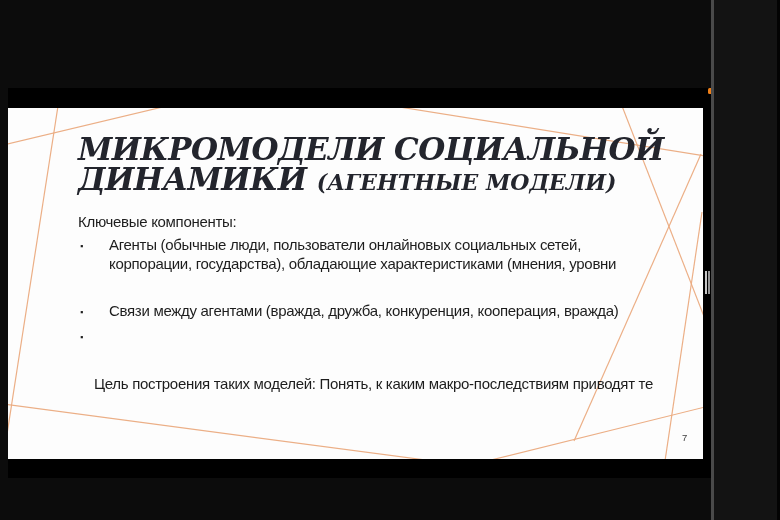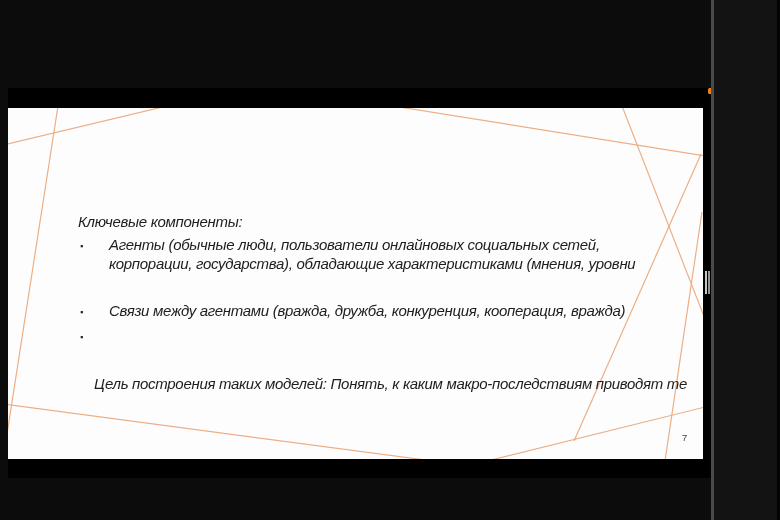--- a/index.html
+++ b/index.html
@@ -62,21 +62,20 @@
   .slide-title .sub {
     font-size: 22px;
     letter-spacing: 0;
   }
   .body-text {
     color: #1d1d1d;
     font-size: 15px;
     line-height: 18.5px;
     letter-spacing: -0.3px;
     white-space: nowrap;
-    font-style: italic;
   }
   .intro { position: absolute; left: 70px; top: 105px; }
   .bullet-item { position: absolute; left: 70px; }
   .bullet-item .marker {
     position: absolute;
     left: 2px;
     top: 6px;
     font-size: 9px;
     line-height: 9px;
     color: #1d1d1d;
@@ -161,20 +160,24 @@
       <line x1="50" y1="-2" x2="-5" y2="352"></line>
       <line x1="-5" y1="37" x2="163" y2="-3"></line>
       <line x1="379" y1="-3" x2="697" y2="48"></line>
       <line x1="614" y1="-2" x2="697" y2="211"></line>
       <line x1="693" y1="46" x2="566" y2="333"></line>
       <line x1="-5" y1="296" x2="425" y2="353"></line>
       <line x1="694" y1="104" x2="657" y2="353"></line>
       <line x1="479" y1="353" x2="697" y2="299"></line>
     </svg>
 
+    <div class="slide-title">
+      <div>МИКРОМОДЕЛИ СОЦИАЛЬНОЙ</div>
+      <div><span>ДИНАМИКИ</span>&nbsp;<span class="sub">(АГЕНТНЫЕ МОДЕЛИ)</span></div>
+    </div>
 
     <div class="body-text intro">Ключевые компоненты:</div>
 
     <div class="body-text bullet-item b1">
       <span class="marker">▪</span>
       <div class="lines">
         <div>Агенты (обычные люди, пользователи онлайновых социальных сетей,</div>
         <div>корпорации, государства), обладающие характеристиками (мнения, уровни</div>
       </div>
     </div>

